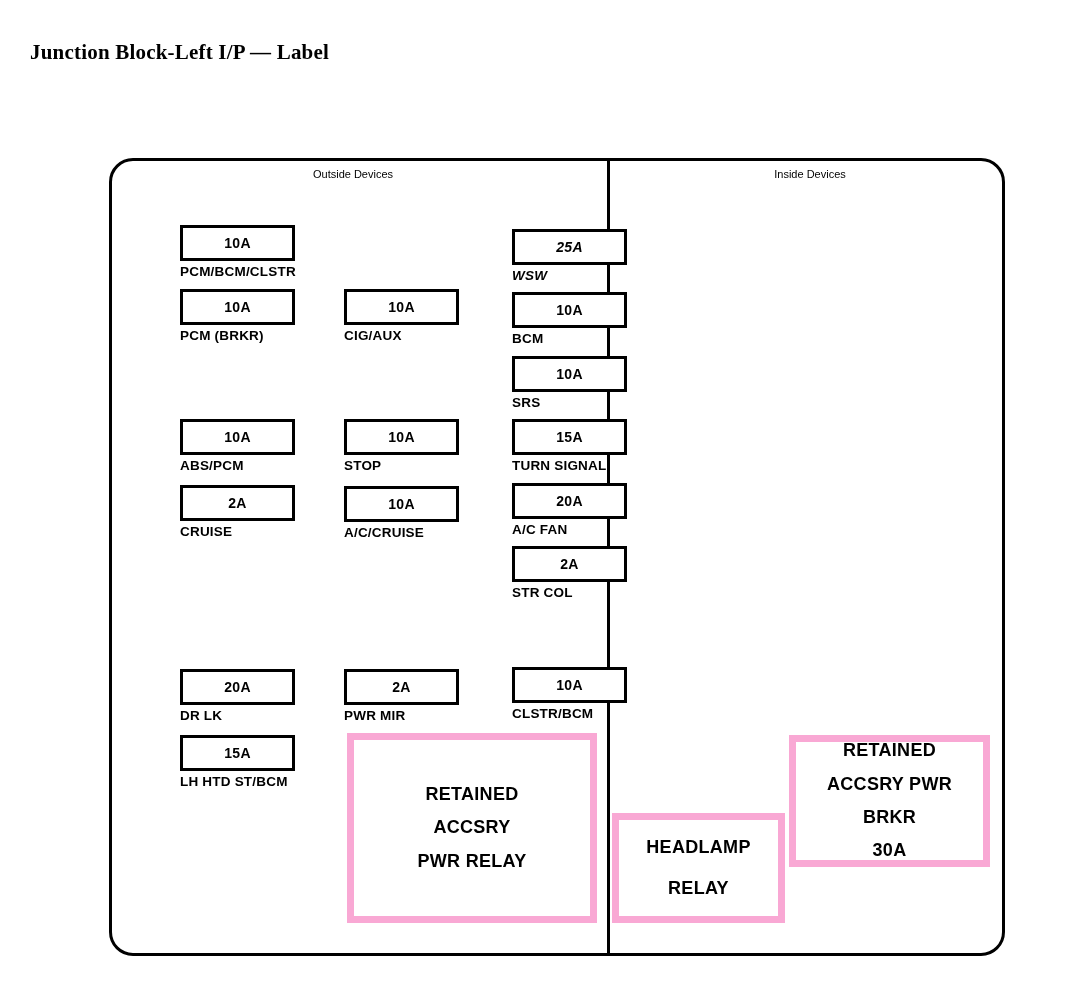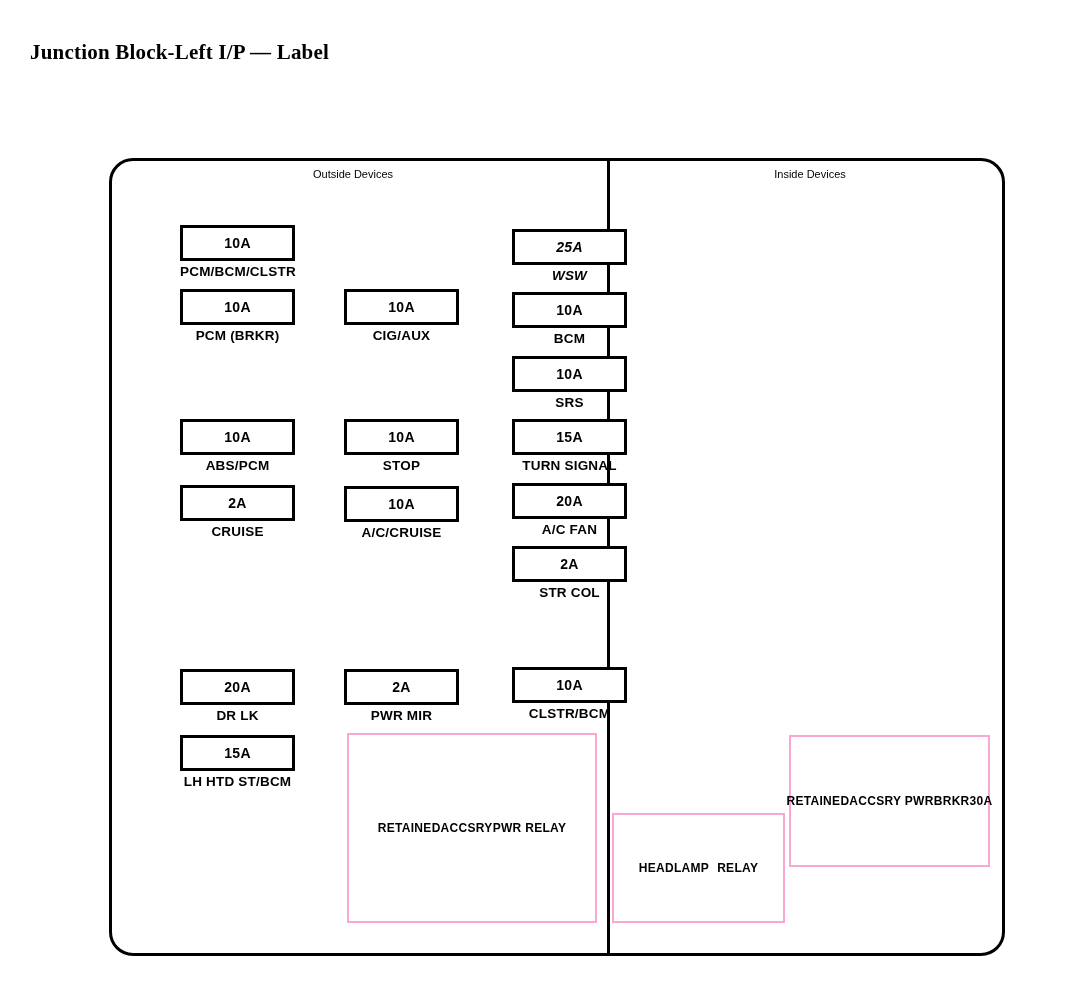--- a/index.html
+++ b/index.html
@@ -76,38 +76,37 @@
     background: #ffffff;
     display: flex;
     align-items: center;
     justify-content: center;
     font-size: 14px;
     font-weight: bold;
     letter-spacing: 0.3px;
   }
   .fuse .fuse-label {
     margin-top: 3px;
-    text-align: center;
     font-size: 13.5px;
     font-weight: bold;
     white-space: nowrap;
     letter-spacing: 0.2px;
   }
 
   
   .relay-box {
     position: absolute;
-    border: 2px solid #f9a8d4;
+    border: 7px solid #f9a8d4;
     box-sizing: border-box;
     background: #ffffff;
     display: flex;
-    flex-direction: row;
+    flex-direction: column;
     align-items: center;
     justify-content: center;
-    font-size: 12px;
+    font-size: 18px;
     font-weight: bold;
     letter-spacing: 0.3px;
     line-height: 1.85;
   }
   .relay-box span { white-space: nowrap; }
 
   #relay-retained-accsry-pwr { left: 347px; top: 733px; width: 250px; height: 190px; }
   #relay-headlamp            { left: 612px; top: 813px; width: 173px; height: 110px; gap: 8px; }
   #relay-brkr                { left: 789px; top: 735px; width: 201px; height: 132px; z-index: 5; }
 </style>

